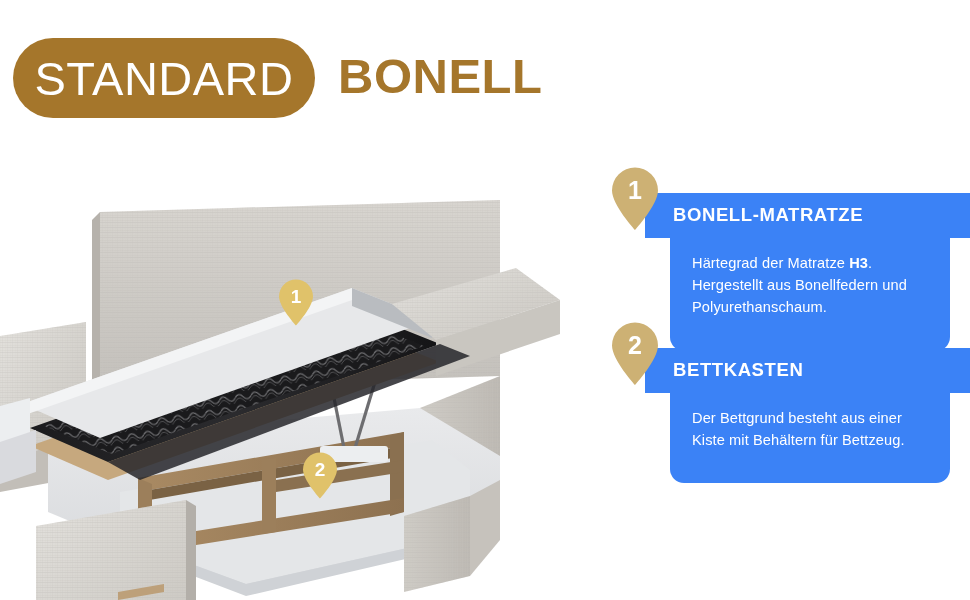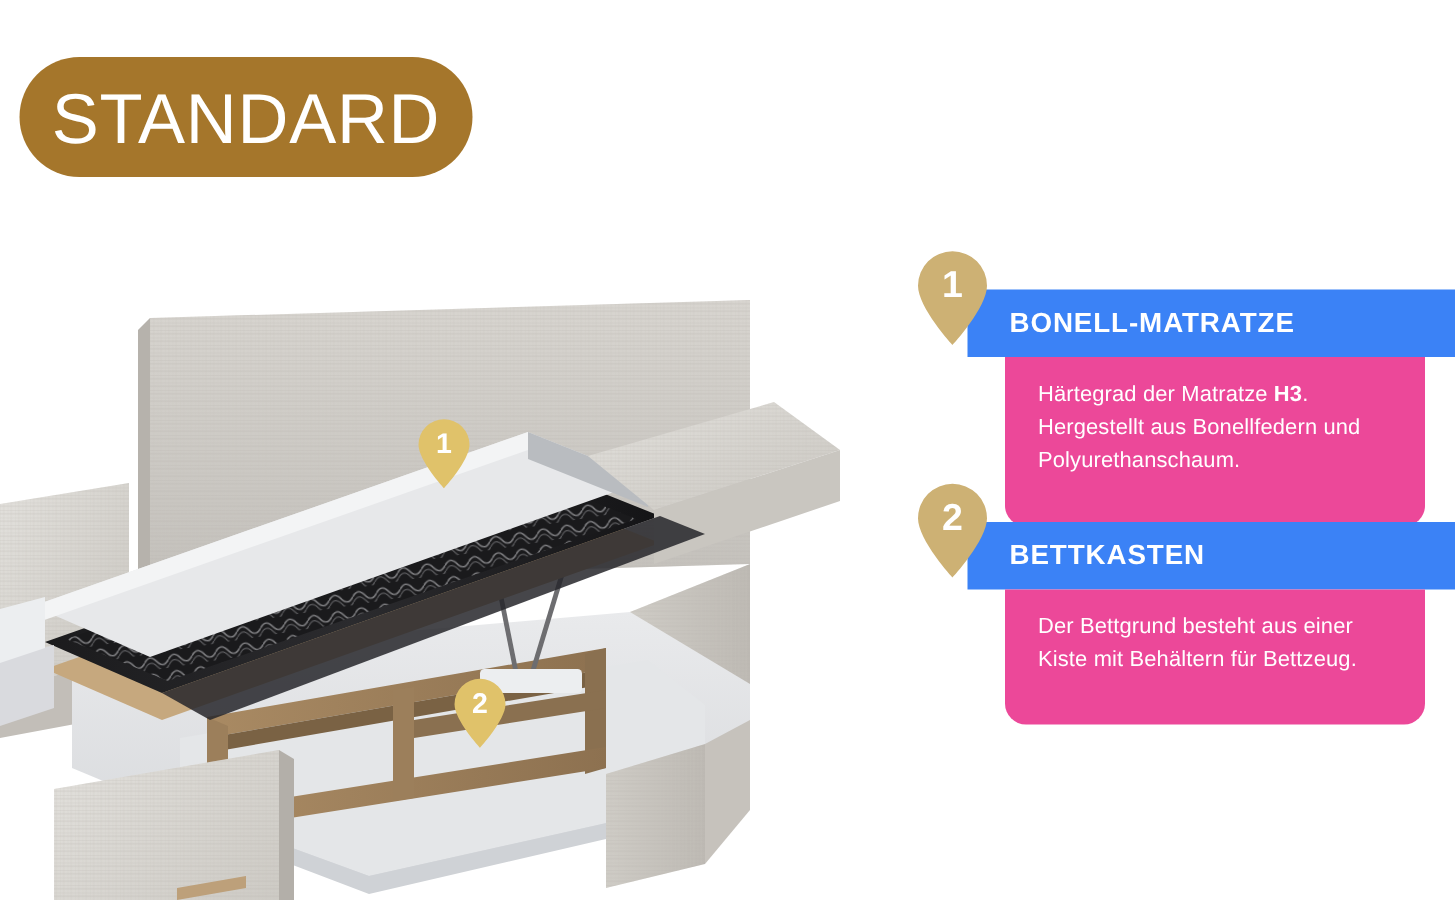--- a/index.html
+++ b/index.html
@@ -134,21 +134,21 @@
     font-weight: 700;
     letter-spacing: 0.6px;
     line-height: 1;
     white-space: nowrap;
   }
   .callout-body {
     position: absolute;
     left: 70px;
     top: 83px;
     width: 280px;
-    background: #ec4899;
+    background: #3b82f6;
     border-radius: 0 0 14px 14px;
     padding: 14px 22px 32px 22px;
     box-sizing: border-box;
   }
   .callout-body-text {
     color: #ffffff;
     font-size: 14.6px;
     line-height: 1.52;
     letter-spacing: 0.1px;
   }
@@ -166,20 +166,21 @@
 </style>
 </head>
 <body>
 
 <div id="root">
 
   <div class="header">
     <div class="badge-pill">
       <span class="badge-pill-label">STANDARD</span>
     </div>
+    <div class="title-word">BONELL</div>
   </div>
 
   <div class="photo">
     <svg width="600" height="460" viewBox="0 0 600 460">
       <defs>
         <linearGradient id="fabA" x1="0" y1="0" x2="0" y2="1">
           <stop offset="0" stop-color="#d8d5d0"></stop>
           <stop offset="1" stop-color="#c3c0bb"></stop>
         </linearGradient>
         <linearGradient id="fabB" x1="0" y1="0" x2="1" y2="0">

